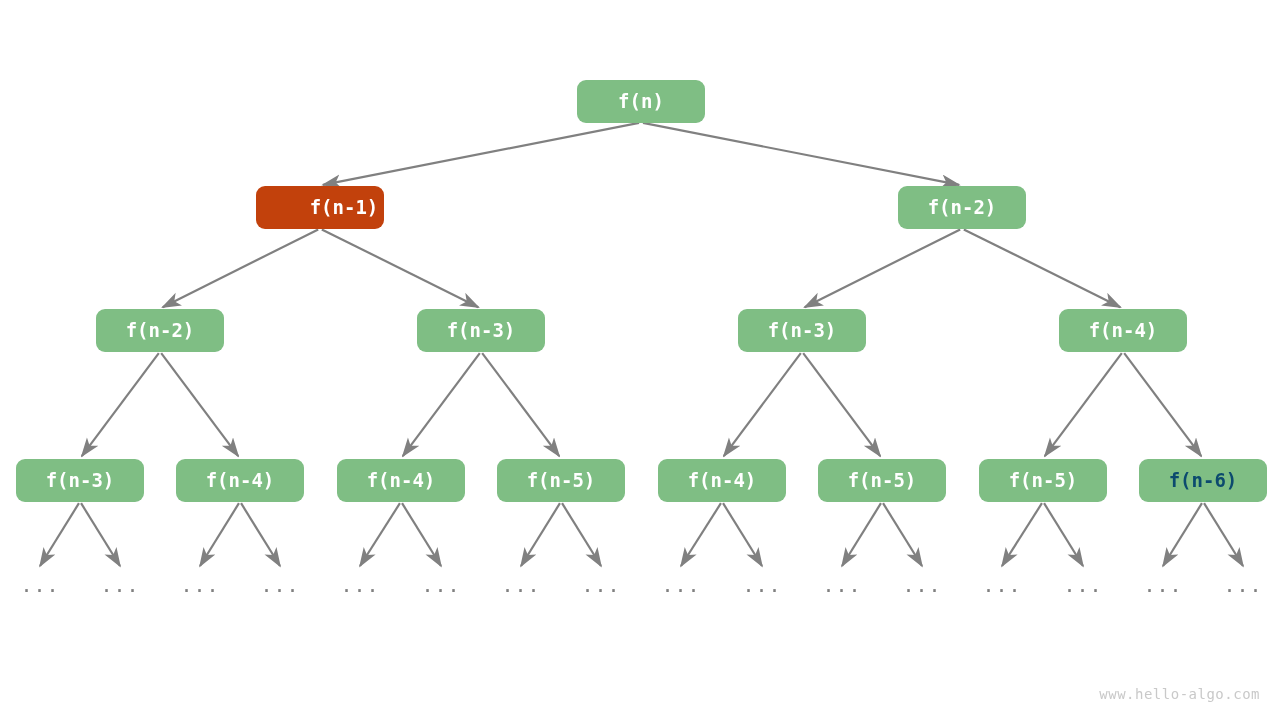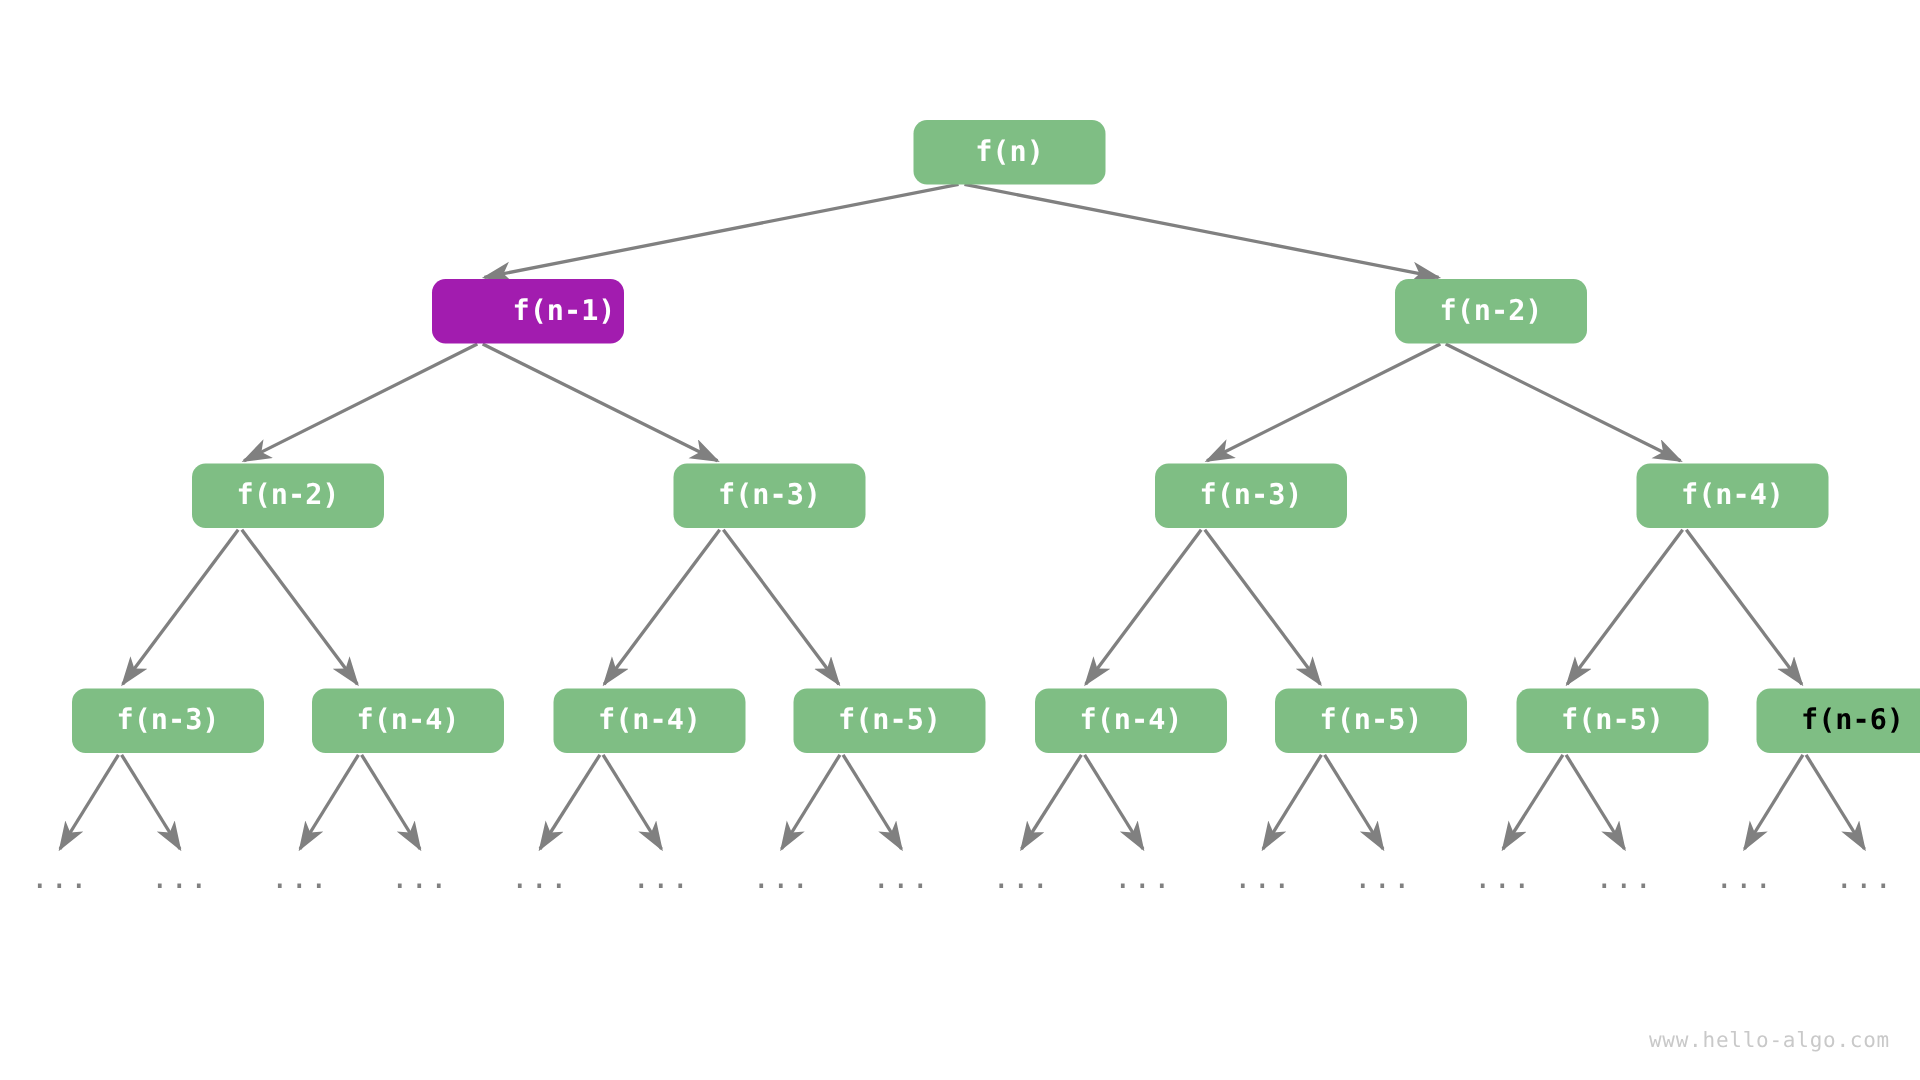--- a/index.html
+++ b/index.html
@@ -31,21 +31,20 @@
     color: #ffffff;
     font-family: "DejaVu Sans Mono", "Liberation Mono", monospace;
     font-size: 19px;
     font-weight: bold;
     letter-spacing: 0px;
     display: flex;
     align-items: center;
     justify-content: center;
     white-space: nowrap;
     z-index: 2;
-    margin-left: 32px;
   }
   .ellipsis {
     position: absolute;
     color: #808080;
     font-family: "DejaVu Sans Mono", "Liberation Mono", monospace;
     font-size: 20px;
     line-height: 1;
     letter-spacing: 1px;
     transform: translate(-50%, -50%);
     z-index: 2;
@@ -105,34 +104,34 @@
         <line x1="883.0540696788617" y1="503.1996873571644" x2="922" y2="566" stroke="#808080" stroke-width="2.2" marker-end="url(#arrowhead)"></line>
         <line x1="1041.9270957753445" y1="503.1878615241531" x2="1002" y2="566" stroke="#808080" stroke-width="2.2" marker-end="url(#arrowhead)"></line>
         <line x1="1044.0540696788617" y1="503.1996873571644" x2="1083" y2="566" stroke="#808080" stroke-width="2.2" marker-end="url(#arrowhead)"></line>
         <line x1="1201.9459303211383" y1="503.1996873571644" x2="1163" y2="566" stroke="#808080" stroke-width="2.2" marker-end="url(#arrowhead)"></line>
         <line x1="1204.0540696788617" y1="503.1996873571644" x2="1243" y2="566" stroke="#808080" stroke-width="2.2" marker-end="url(#arrowhead)"></line>
       </g>
   </svg>
 
   <div id="nodes-layer">
       <div class="node" style="left: 577px; top: 79.5px; width: 128px; height: 43px; background: rgb(127, 190, 132); color: rgb(255, 255, 255); border-radius: 9px;">f(n)</div>
-      <div class="node" style="left: 256px; top: 185.5px; width: 128px; height: 43px; background: #a21caf; color: rgb(255, 255, 255); border-radius: 9px; padding-left: 48px;">f(n-1)</div>
+      <div class="node" style="left: 256px; top: 185.5px; width: 128px; height: 43px; background: #c2410c; color: rgb(255, 255, 255); border-radius: 9px; padding-left: 48px;">f(n-1)</div>
       <div class="node" style="left: 898px; top: 185.5px; width: 128px; height: 43px; background: rgb(127, 190, 132); color: rgb(255, 255, 255); border-radius: 9px;">f(n-2)</div>
       <div class="node" style="left: 96px; top: 308.5px; width: 128px; height: 43px; background: rgb(127, 190, 132); color: rgb(255, 255, 255); border-radius: 9px;">f(n-2)</div>
       <div class="node" style="left: 417px; top: 308.5px; width: 128px; height: 43px; background: rgb(127, 190, 132); color: rgb(255, 255, 255); border-radius: 9px;">f(n-3)</div>
       <div class="node" style="left: 738px; top: 308.5px; width: 128px; height: 43px; background: rgb(127, 190, 132); color: rgb(255, 255, 255); border-radius: 9px;">f(n-3)</div>
       <div class="node" style="left: 1059px; top: 308.5px; width: 128px; height: 43px; background: rgb(127, 190, 132); color: rgb(255, 255, 255); border-radius: 9px;">f(n-4)</div>
       <div class="node" style="left: 16px; top: 458.5px; width: 128px; height: 43px; background: rgb(127, 190, 132); color: rgb(255, 255, 255); border-radius: 9px;">f(n-3)</div>
       <div class="node" style="left: 176px; top: 458.5px; width: 128px; height: 43px; background: rgb(127, 190, 132); color: rgb(255, 255, 255); border-radius: 9px;">f(n-4)</div>
       <div class="node" style="left: 337px; top: 458.5px; width: 128px; height: 43px; background: rgb(127, 190, 132); color: rgb(255, 255, 255); border-radius: 9px;">f(n-4)</div>
       <div class="node" style="left: 497px; top: 458.5px; width: 128px; height: 43px; background: rgb(127, 190, 132); color: rgb(255, 255, 255); border-radius: 9px;">f(n-5)</div>
       <div class="node" style="left: 658px; top: 458.5px; width: 128px; height: 43px; background: rgb(127, 190, 132); color: rgb(255, 255, 255); border-radius: 9px;">f(n-4)</div>
       <div class="node" style="left: 818px; top: 458.5px; width: 128px; height: 43px; background: rgb(127, 190, 132); color: rgb(255, 255, 255); border-radius: 9px;">f(n-5)</div>
       <div class="node" style="left: 979px; top: 458.5px; width: 128px; height: 43px; background: rgb(127, 190, 132); color: rgb(255, 255, 255); border-radius: 9px;">f(n-5)</div>
-      <div class="node" style="left: 1139px; top: 458.5px; width: 128px; height: 43px; background: rgb(127, 190, 132); color: #000000; border-radius: 9px;">f(n-6)</div>
+      <div class="node" style="left: 1139px; top: 458.5px; width: 128px; height: 43px; background: rgb(127, 190, 132); color: #0c4a6e; border-radius: 9px;">f(n-6)</div>
     </div>
   <div id="ellipsis-layer">
       <div class="ellipsis" style="left: 40px; top: 585px; color: rgb(128, 128, 128);">...</div>
       <div class="ellipsis" style="left: 120px; top: 585px; color: rgb(128, 128, 128);">...</div>
       <div class="ellipsis" style="left: 200px; top: 585px; color: rgb(128, 128, 128);">...</div>
       <div class="ellipsis" style="left: 280px; top: 585px; color: rgb(128, 128, 128);">...</div>
       <div class="ellipsis" style="left: 360px; top: 585px; color: rgb(128, 128, 128);">...</div>
       <div class="ellipsis" style="left: 441px; top: 585px; color: rgb(128, 128, 128);">...</div>
       <div class="ellipsis" style="left: 521px; top: 585px; color: rgb(128, 128, 128);">...</div>
       <div class="ellipsis" style="left: 601px; top: 585px; color: rgb(128, 128, 128);">...</div>

